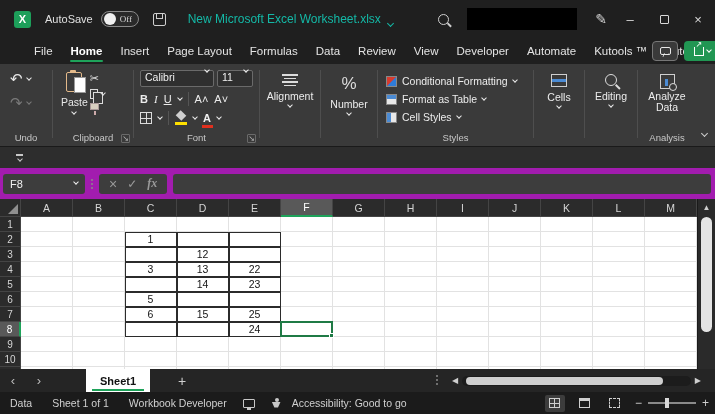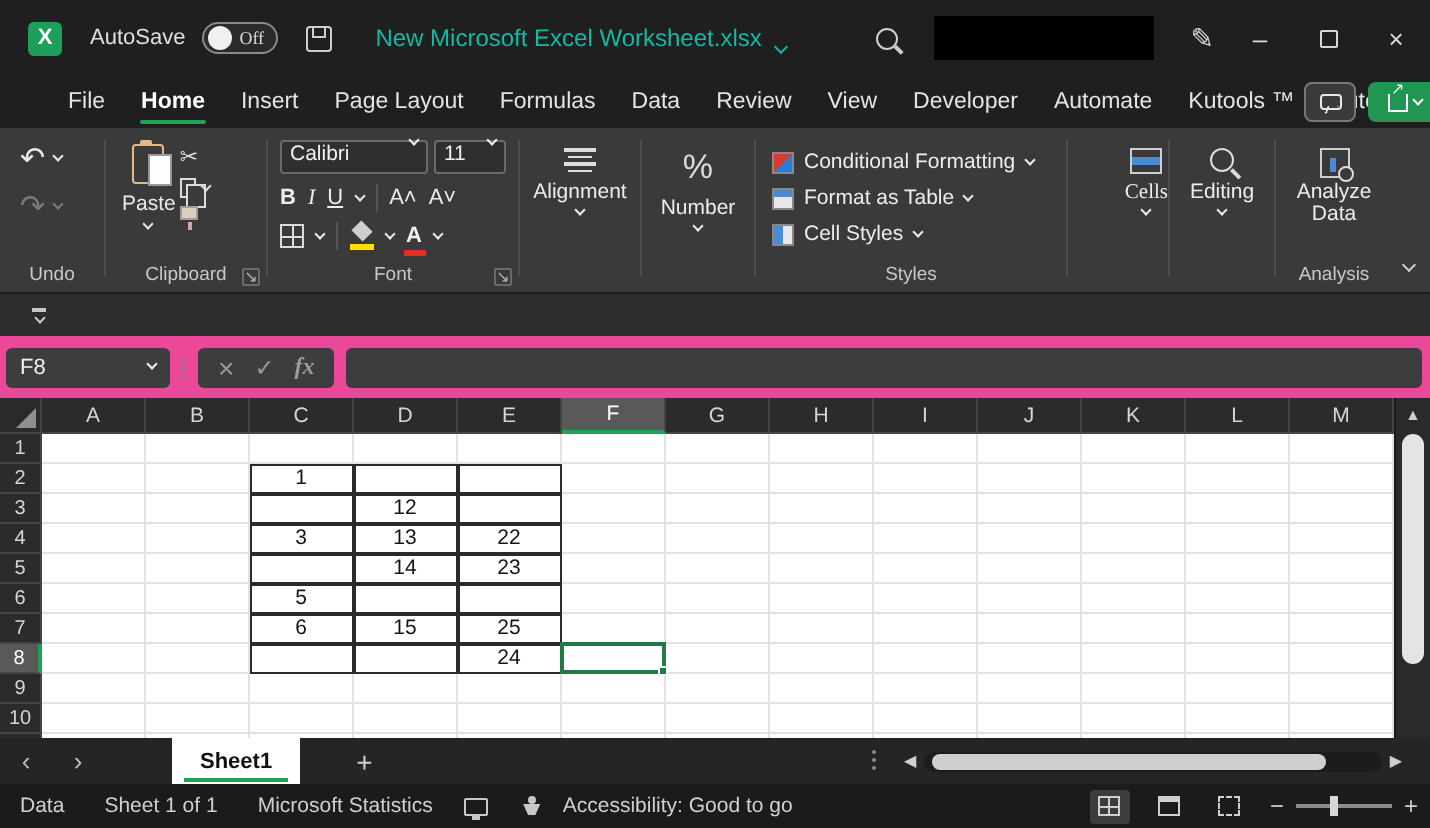--- a/index.html
+++ b/index.html
@@ -81,37 +81,37 @@
   .align-ic i { height:1.5px; background:#dcdcdc; display:block; }
   .align-ic i:nth-child(2){ width:70%; margin:0 auto; } .align-ic i:nth-child(4){ width:70%; margin:0 auto;}
   .pct { font-size:17px; color:#dcdcdc; font-weight:300; }
   .g-num { width:56px; align-items:center; }
   .g-styles { width:155px; padding:8px 0 0 8px; }
   .style-item { display:flex; align-items:center; gap:5px; font-size:10.5px; color:#ececec; height:18px; }
   .cf-ic { width:11px; height:11px; border:1px solid #888; background:
      linear-gradient(135deg,#d83b2e 48%,#2e7bd8 52%); }
   .fat-ic { width:11px; height:11px; border:1px solid #888; background:linear-gradient(#4b8bd4 40%, #e8e8e8 40%); }
   .cs-ic { width:11px; height:11px; border:1px solid #888; background:linear-gradient(90deg,#4b8bd4 50%, #e8e8e8 50%); }
-  .g-cells { width:50px; align-items:flex-end;font-family:Liberation Serif, serif; }
+  .g-cells { width:50px; align-items:center; }
   .cells-ic { width:16px; height:13px; border:1px solid #cfcfcf; background:linear-gradient(#3a3a3a 33%, #4b8bd4 33%, #4b8bd4 66%, #3a3a3a 66%); }
   .g-edit { width:52px; align-items:center; }
   .mag { width:12px; height:12px; border:1.5px solid #dcdcdc; border-radius:50%; position:relative; }
   .mag:after { content:""; position:absolute; width:6px; height:1.5px; background:#dcdcdc; transform:rotate(45deg); right:-5px; bottom:-2px; }
   .g-ana { width:58px; align-items:center; }
   .ana-ic { width:15px; height:15px; border:1px solid #cfcfcf; position:relative; background:linear-gradient(#4b8bd4,#4b8bd4) 4px 4px/3px 7px no-repeat; }
   .ana-ic:after { content:""; position:absolute; right:-3px; bottom:-3px; width:6px; height:6px; border:1.5px solid #dcdcdc; border-radius:50%; background:#3a3a3a; }
   .ribbon-collapse { position:absolute; right:8px; bottom:6px; color:#cfcfcf; }
 
   
   .ribbon2 { position:absolute; top:146px; left:0; width:715px; height:22px; background:#2d2d2d; border-top:1px solid #1a1a1a; display:flex; align-items:center; }
   .dbl-chv { margin-left:16px; display:flex; flex-direction:column; align-items:center; gap:1px; color:#c8c8c8;}
   .dbl-chv i { display:block; width:7px; height:2px; background:#c8c8c8; }
 
   
-  .fbar { position:absolute; top:168px; left:0; width:715px; height:31px; background:#ec4899; display:flex; align-items:center; }
+  .fbar { position:absolute; top:168px; left:0; width:715px; height:31px; background:#a21caf; display:flex; align-items:center; }
   .namebox { width:82px; height:20px; background:#3d3d3d; border-radius:3px; margin-left:3px; display:flex; align-items:center; justify-content:space-between; padding:0 7px; font-size:11px; color:#f0f0f0; }
   .vdots { display:flex; flex-direction:column; gap:2px; margin:0 6px; }
   .vdots i { width:2px; height:2px; border-radius:50%; background:#8a8a8a; display:block; }
   .fxbox { height:20px; background:#3d3d3d; border-radius:3px; display:flex; align-items:center; gap:10px; padding:0 10px; color:#9a9a9a; font-size:12px; }
   .fx { font-style:italic; font-family:"Liberation Serif",serif; font-weight:bold; font-size:12px; }
   .finput { flex:1; height:20px; background:#3d3d3d; border-radius:3px; margin:0 4px 0 6px; font-size:11px; color:#fff; padding:0 6px; line-height:20px; }
 
   
   .gridwrap { position:absolute; top:199px; left:0; width:715px; height:170px; background:#fff; }
   .sheet { position:absolute; left:0; top:0; width:697px; height:170px; overflow:hidden; }
@@ -603,21 +603,21 @@
       <div class="htrack">
           <div class="hthumb"></div>
         </div>
       <span class="hsa">▶</span>
     </div>
   </div>
 
   <div class="statusbar">
     <span class="sb-item">Data</span>
     <span class="sb-item">Sheet 1 of 1</span>
-    <span class="sb-item">Microsoft Statistics</span>
+    <span class="sb-item">Workbook Developer</span>
     <span class="monitor-ic"></span>
     <span class="person-ic"></span>
     <span class="sb-item">Accessibility: Good to go</span>
     <div class="sb-right">
       <div class="view-ic on">
           <span class="vi-normal"></span>
         </div>
       <div class="view-ic">
           <span class="vi-layout"></span>
         </div>

